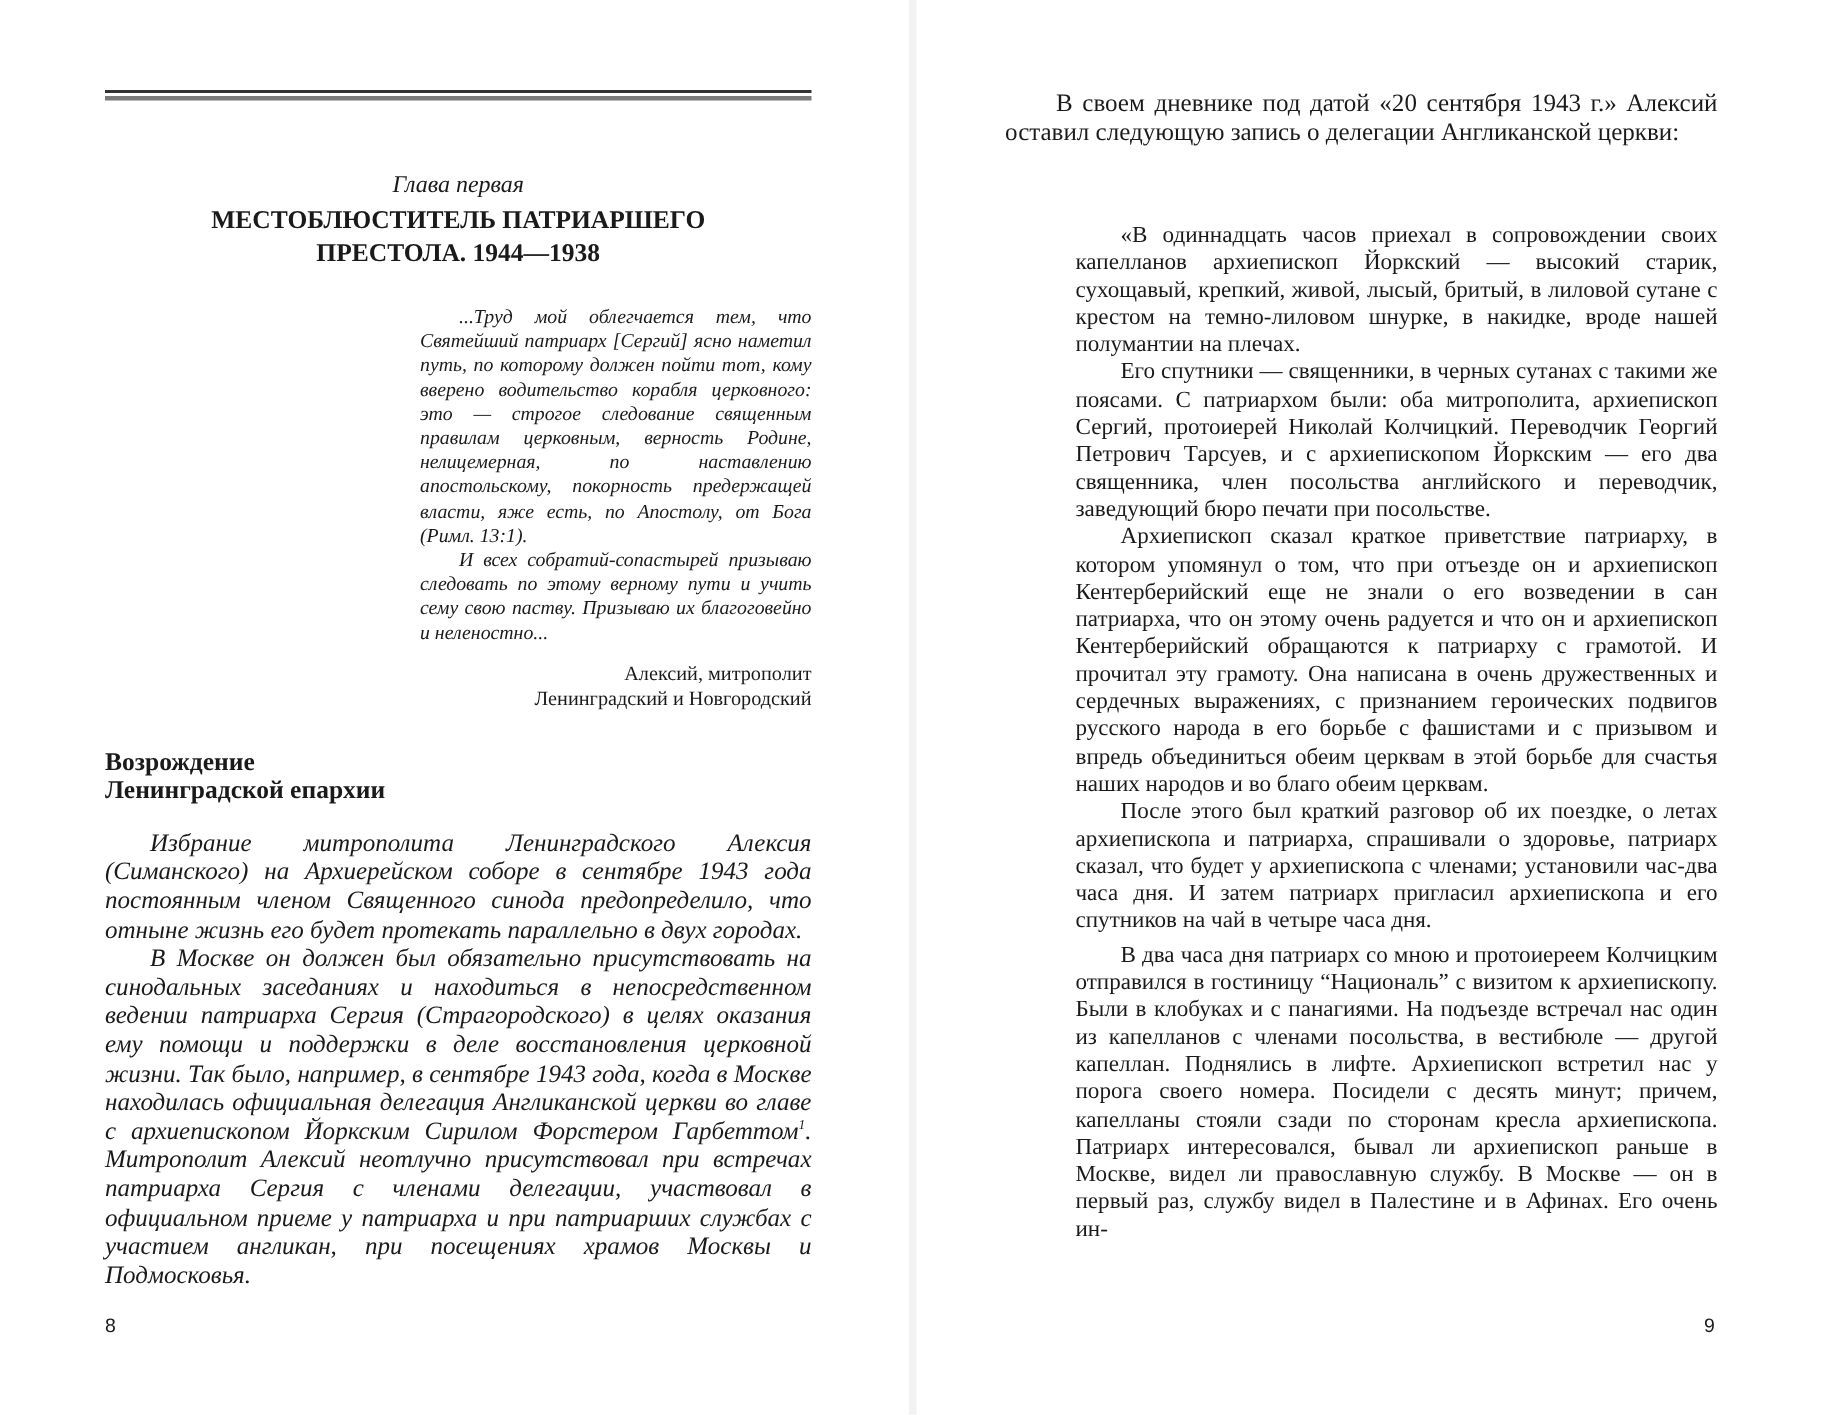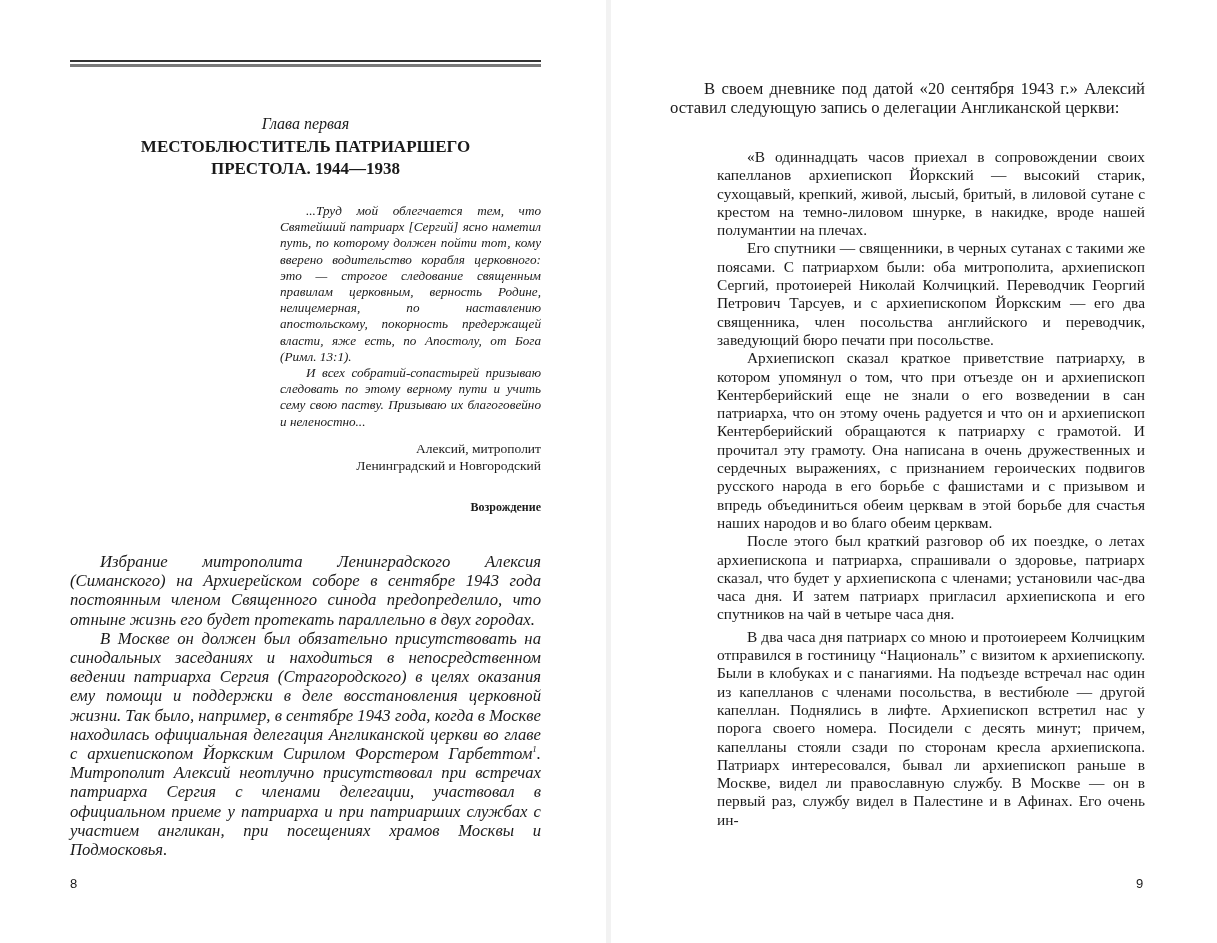--- a/index.html
+++ b/index.html
@@ -15,32 +15,32 @@
   .rule-thin { top: 60px; height: 2px; background: #333333; }
   .rule-thick { top: 64px; height: 3px; background: #7a7a7a; }
 
   .chapter-label { position: absolute; left: 70px; width: 471px; top: 115px; text-align: center; font-style: italic; font-size: 16px; }
   .chapter-title { position: absolute; left: 70px; width: 471px; top: 136px; text-align: center; font-weight: bold; font-size: 17px; line-height: 22px; }
 
   .epigraph { position: absolute; left: 280px; width: 261px; top: 203px; font-style: italic; font-size: 13.2px; line-height: 16.2px; text-align: justify; }
   .epigraph p { text-indent: 26px; }
   .epigraph-sign { position: absolute; left: 280px; width: 261px; top: 429px; text-align: right; font-size: 13.5px; line-height: 16.5px; margin-top: 12px; }
 
-  .section-title { position: absolute; left: 70px; width: 471px; top: 498px; text-align: right; font-weight: bold; font-size: 12px; line-height: 19px; }
+  .section-title { position: absolute; left: 70px; width: 471px; top: 498px; text-align: left; font-weight: bold; font-size: 17px; line-height: 19px; }
 
   .body-left { position: absolute; left: 70px; width: 471px; top: 552px; font-size: 16.7px; line-height: 19.2px; text-align: justify; font-style: italic; }
   .body-left p { text-indent: 30px; }
   .body-left sup { font-size: 9px; vertical-align: super; line-height: 0; }
 
   .folio { position: absolute; top: 876px; font-family: "Liberation Sans", "DejaVu Sans", sans-serif; font-size: 13px; }
   .folio-left { left: 70px; }
   .folio-right { left: 1136px; }
 
   .intro-right { position: absolute; left: 670px; width: 475px; top: 59px; font-size: 16.7px; line-height: 19.2px; text-align: justify; }
-  .intro-right p { text-indent: 34px; margin-top: 20px; }
+  .intro-right p { text-indent: 34px; }
 
   .quote-right { position: absolute; left: 717px; width: 428px; top: 148px; font-size: 15.4px; line-height: 18.3px; text-align: justify; }
   .quote-right p { text-indent: 30px; }
   .quote-right p.gap { margin-top: 4px; }
 </style>
 </head>
 <body>
 
 <div class="gutter"></div>
 
@@ -58,20 +58,21 @@
     <p>...Труд мой облегчается тем, что Святейший патриарх [Сергий] ясно наметил путь, по которому должен пойти тот, кому вверено водительство корабля церковного: это — строгое следование священным правилам церковным, верность Родине, нелицемерная, по наставлению апостольскому, покорность предержащей власти, яже есть, по Апостолу, от Бога (Римл. 13:1).</p>
     <p>И всех собратий-сопастырей призываю следовать по этому верному пути и учить сему свою паству. Призываю их благоговейно и неленостно...</p>
   </div>
   <div class="epigraph-sign">
     <div>Алексий, митрополит</div>
     <div>Ленинградский и Новгородский</div>
   </div>
 
   <div class="section-title">
     <div>Возрождение</div>
+    <div>Ленинградской епархии</div>
   </div>
 
   <div class="body-left">
     <p>Избрание митрополита Ленинградского Алексия (Симанского) на Архиерейском соборе в сентябре 1943 года постоянным членом Священного синода предопределило, что отныне жизнь его будет протекать параллельно в двух городах.</p>
     <p><span>В Москве он должен был обязательно присутствовать на синодальных заседаниях и находиться в непосредственном ведении патриарха Сергия (Страгородского) в целях оказания ему помощи и поддержки в деле восстановления церковной жизни. Так было, например, в сентябре 1943 года, когда в Москве находилась официальная делегация Англиканской церкви во главе с архиепископом Йоркским Сирилом Форстером Гарбеттом</span><sup>1</sup><span>. Митрополит Алексий неотлучно присутствовал при встречах патриарха Сергия с членами делегации, участвовал в официальном приеме у патриарха и при патриарших службах с участием англикан, при посещениях храмов Москвы и Подмосковья.</span></p>
   </div>
 
   <div class="folio folio-left">8</div>
 </div>
 

